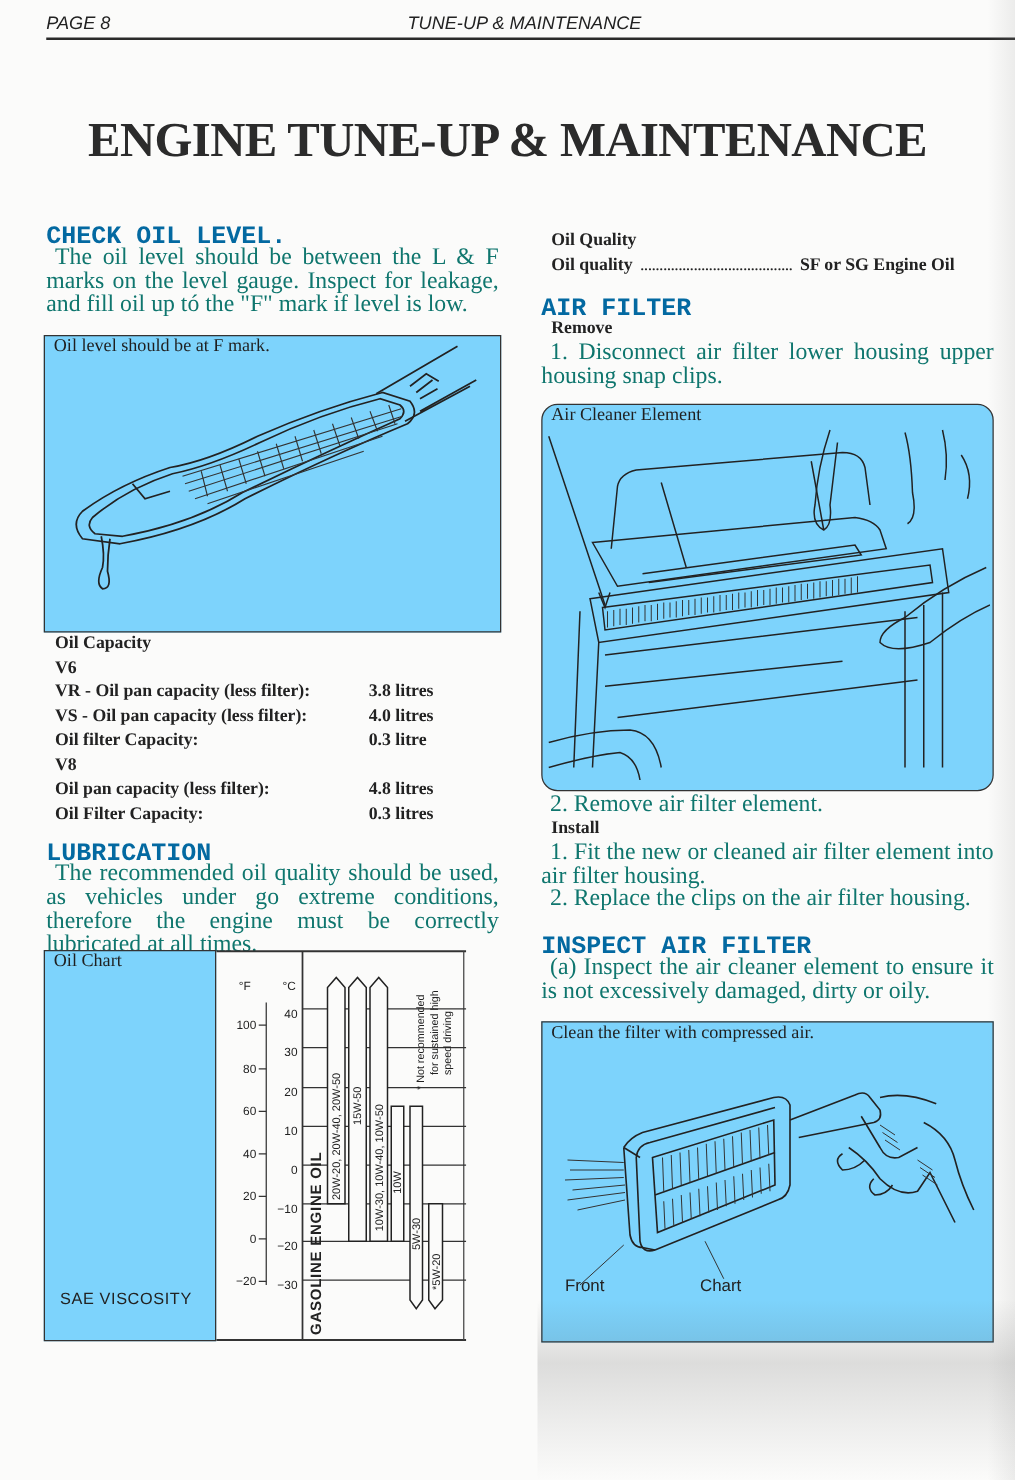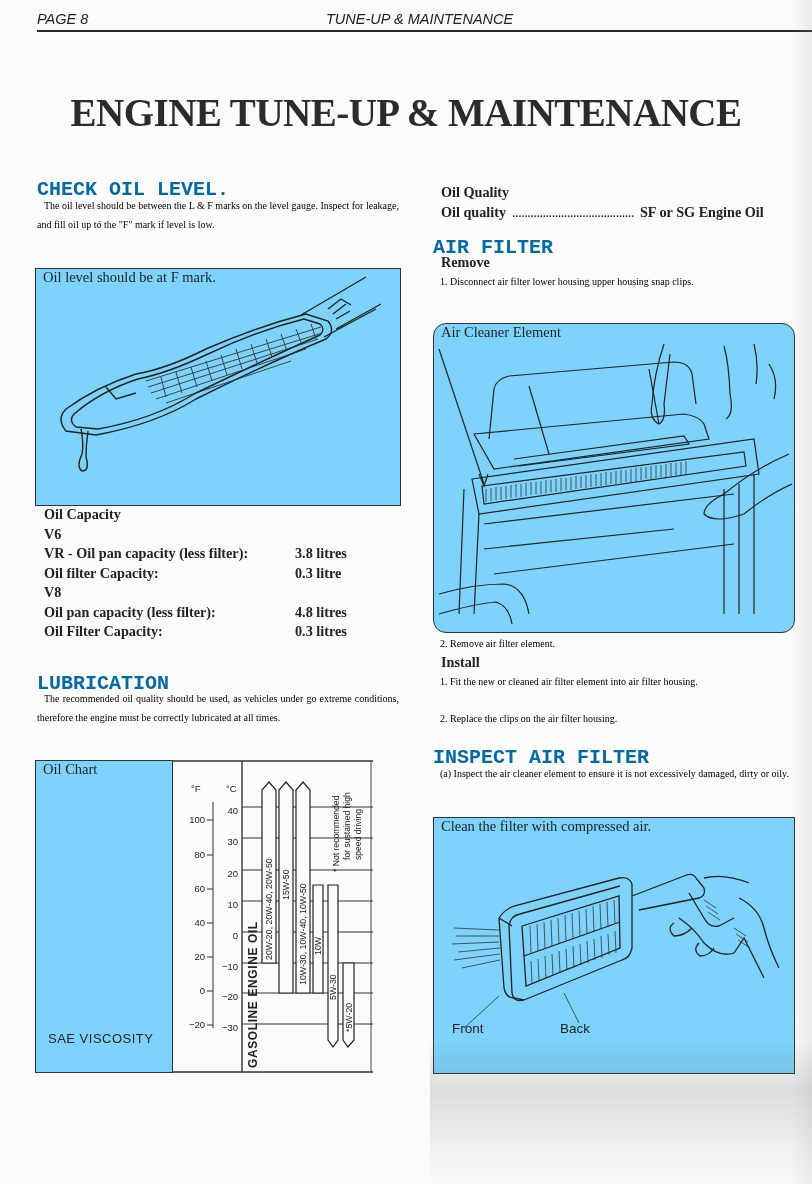--- a/index.html
+++ b/index.html
@@ -18,21 +18,21 @@
   .hdr-rule { left: 37px; top: 30px; width: 775px; height: 2px; background: #2a2a2a; }
   .page-title {
     left: 0; width: 812px; top: 90px; text-align: center;
     font-family: "Liberation Serif", serif; font-weight: bold;
     font-size: 39px; letter-spacing: -0.5px; color: #2b2b2b;
   }
   .sec-h {
     font-family: Liberation Mono, monospace; font-weight: bold;
     font-size: 20px; color: #0369a1;
   }
-  .body-text { font-size: 10px; line-height: 19px; color: #000000; text-align: justify; font-family: Liberation Serif, serif; }
+  .body-text { font-size: 19px; line-height: 19px; color: #0f766e; text-align: justify; font-family: Liberation Serif, serif; }
   .indent { text-indent: 7px; }
   .fig-box { border: 1.6px solid #333; box-sizing: border-box; background: #7dd3fc; }
   .fig-cap { font-size: 14.5px; color: #1f1f1f; position: absolute; left: 7px; top: 0px; }
   .spec-row { display: flex; font-weight: bold; font-size: 14.2px; line-height: 19.5px; color: #222; }
   .spec-row .lbl { width: 251px; }
   .spec-row .val { }
   .sub-h { font-weight: bold; font-size: 14.2px; line-height: 19.5px; color: #222; }
   .shadow-grad {
     left: 430px; top: 1040px; width: 382px; height: 144px;
     background: linear-gradient(180deg, rgba(0,0,0,0) 0%, rgba(80,80,80,0.18) 35%, rgba(120,120,120,0.10) 70%, rgba(0,0,0,0) 100%);
@@ -79,20 +79,24 @@
     </g>
   </svg>
 </div>
 
 <div class="abs" style="left:44px; top:505px; width:360px;">
   <div class="sub-h">Oil Capacity</div>
   <div class="sub-h">V6</div>
   <div class="spec-row">
     <span class="lbl">VR - Oil pan capacity (less filter):</span>
     <span class="val">3.8 litres</span>
+  </div>
+  <div class="spec-row">
+    <span class="lbl">VS - Oil pan capacity (less filter):</span>
+    <span class="val">4.0 litres</span>
   </div>
   <div class="spec-row">
     <span class="lbl">Oil filter Capacity:</span>
     <span class="val">0.3 litre</span>
   </div>
   <div class="sub-h">V8</div>
   <div class="spec-row">
     <span class="lbl">Oil pan capacity (less filter):</span>
     <span class="val">4.8 litres</span>
   </div>
@@ -267,17 +271,17 @@
       <path d="M265 125 Q258 132 266 138 Q275 138 280 130"></path>
     </g>
     <g stroke="#333" stroke-width="0.8">
       <path d="M270 82 L282 90 M272 88 L284 96 M274 94 L286 102"></path>
       <path d="M300 110 L312 118 M302 116 L314 124 M304 122 L316 130"></path>
 
       <path d="M30 210 L65 178 M145 205 L130 175"></path>
     </g>
   </svg>
   <div style="position:absolute; left:18px; top:203px; font-family:'Liberation Sans',sans-serif; font-size:13.5px; color:#222;">Front</div>
-  <div style="position:absolute; left:126px; top:203px; font-family:'Liberation Sans',sans-serif; font-size:13.5px; color:#222;">Back</div>
+  <div style="position:absolute; left:126px; top:203px; font-family:'Liberation Sans',sans-serif; font-size:13.5px; color:#222;">Chart</div>
 </div>
 
 <div class="abs shadow-grad"></div>
 <div class="abs right-edge"></div>
 
 </body></html>

